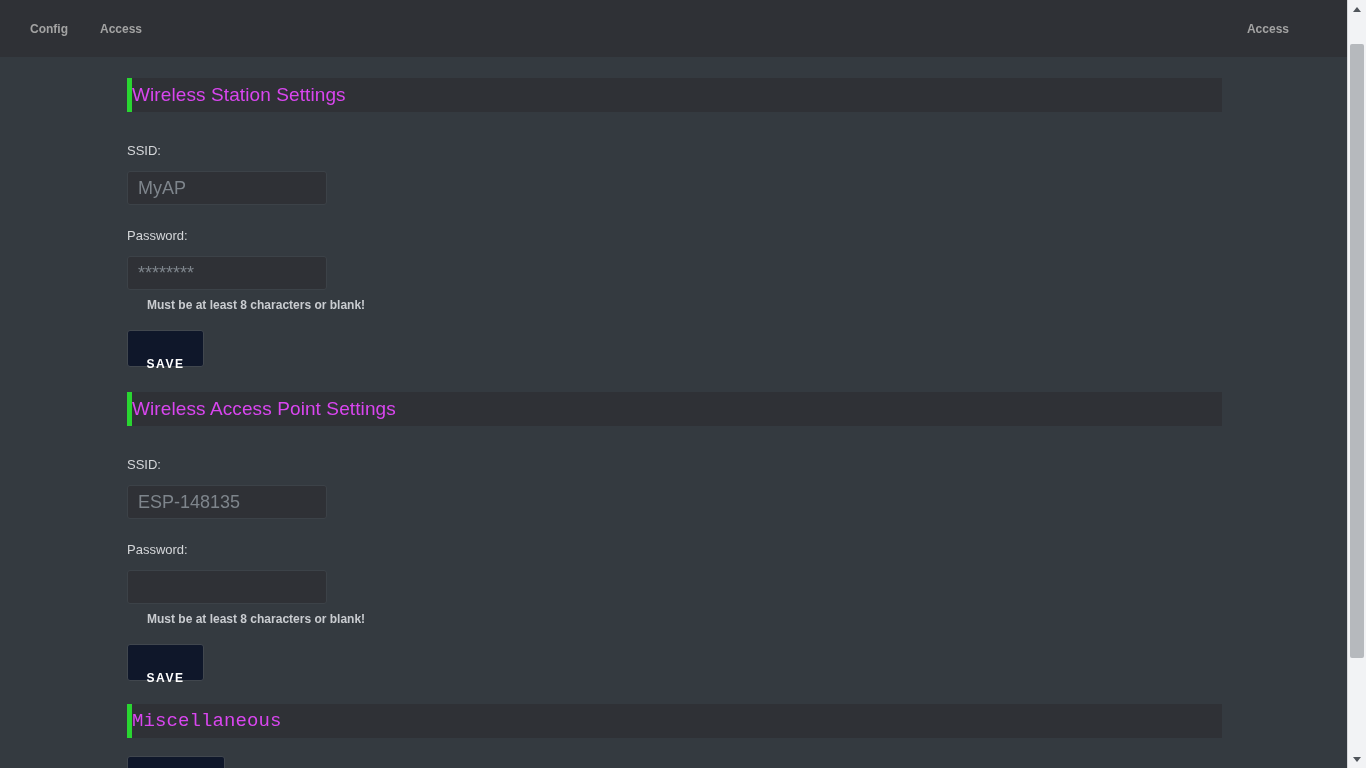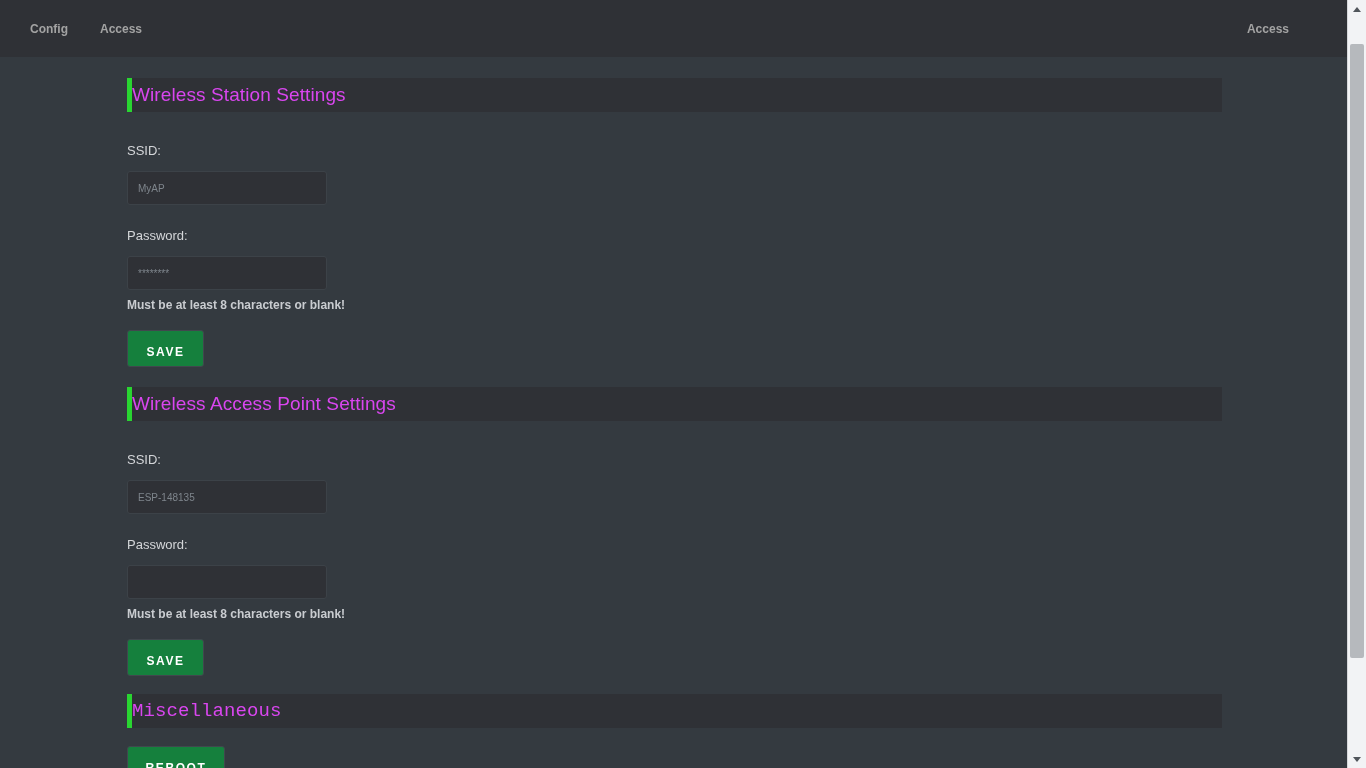--- a/index.html
+++ b/index.html
@@ -101,60 +101,60 @@
   }
   .text-input {
     display: block;
     width: 200px;
     height: 34px;
     background: #2f3136;
     border: 1px solid #3c4248;
     border-radius: 3px;
     color: #bef264;
     font-family: "Liberation Sans", sans-serif;
-    font-size: 10px;
+    font-size: 18px;
     padding: 6px 10px;
     box-sizing: border-box;
     outline: none;
   }
   .text-input::placeholder { color: #7e858c; opacity: 1; }
   .help-text {
     display: block;
     color: #c9ccd0;
     font-size: 12px;
     font-weight: bold;
     line-height: 14px;
   }
   .btn {
     display: inline-block;
-    background: #15803d;
+    background: #0f172a;
     border: 1px solid #41474e;
     border-radius: 3px;
     color: #ffffff;
     font-family: "Liberation Sans", sans-serif;
     font-size: 12px;
     font-weight: bold;
     letter-spacing: 1.6px;
-    padding: 4px;
+    padding: 16px;
     height: 37px;
     cursor: pointer;
     text-align: center;
     line-height: 35px;
     box-sizing: border-box;
   }
   .btn-save { width: 77px; }
   .btn-reboot { width: 98px; }
 
   
   .sp-head-1 { margin-top: 21px; }
   .lbl-ssid-1 { margin-top: 29px; }
   .inp-ssid-1 { margin-top: 11px; }
   .lbl-pass-1 { margin-top: 21px; }
   .inp-pass-1 { margin-top: 11px; }
-  .help-1 { margin-top: 8px; }
+  .help-1 { margin-top: 8px; margin-left: 20px; }
   .btn-1 { margin-top: 18px; }
   .sp-head-2 { margin-top: 20px; text-align: center; }
   .sp-head-3 { margin-top: 18px; font-family: Liberation Mono, monospace; }
   .btn-3 { margin-top: 18px; }
 
   
   .scrollbar {
     position: absolute;
     top: 0;
     right: 0;

